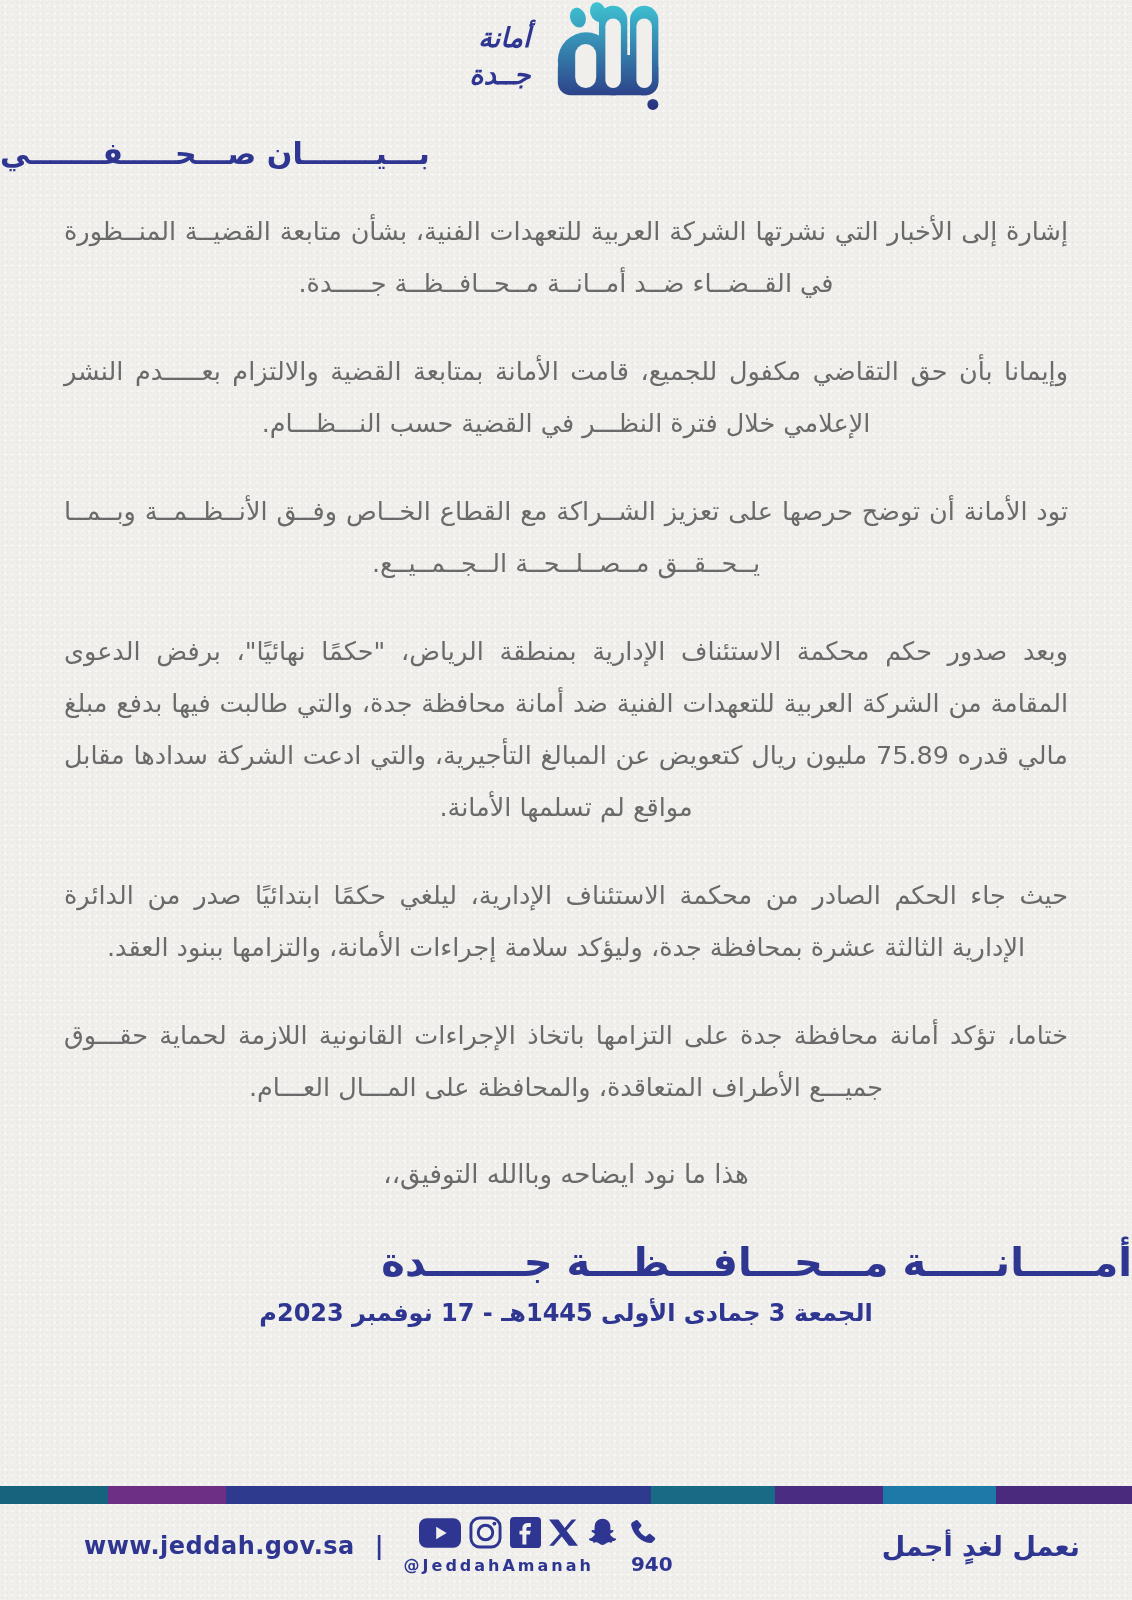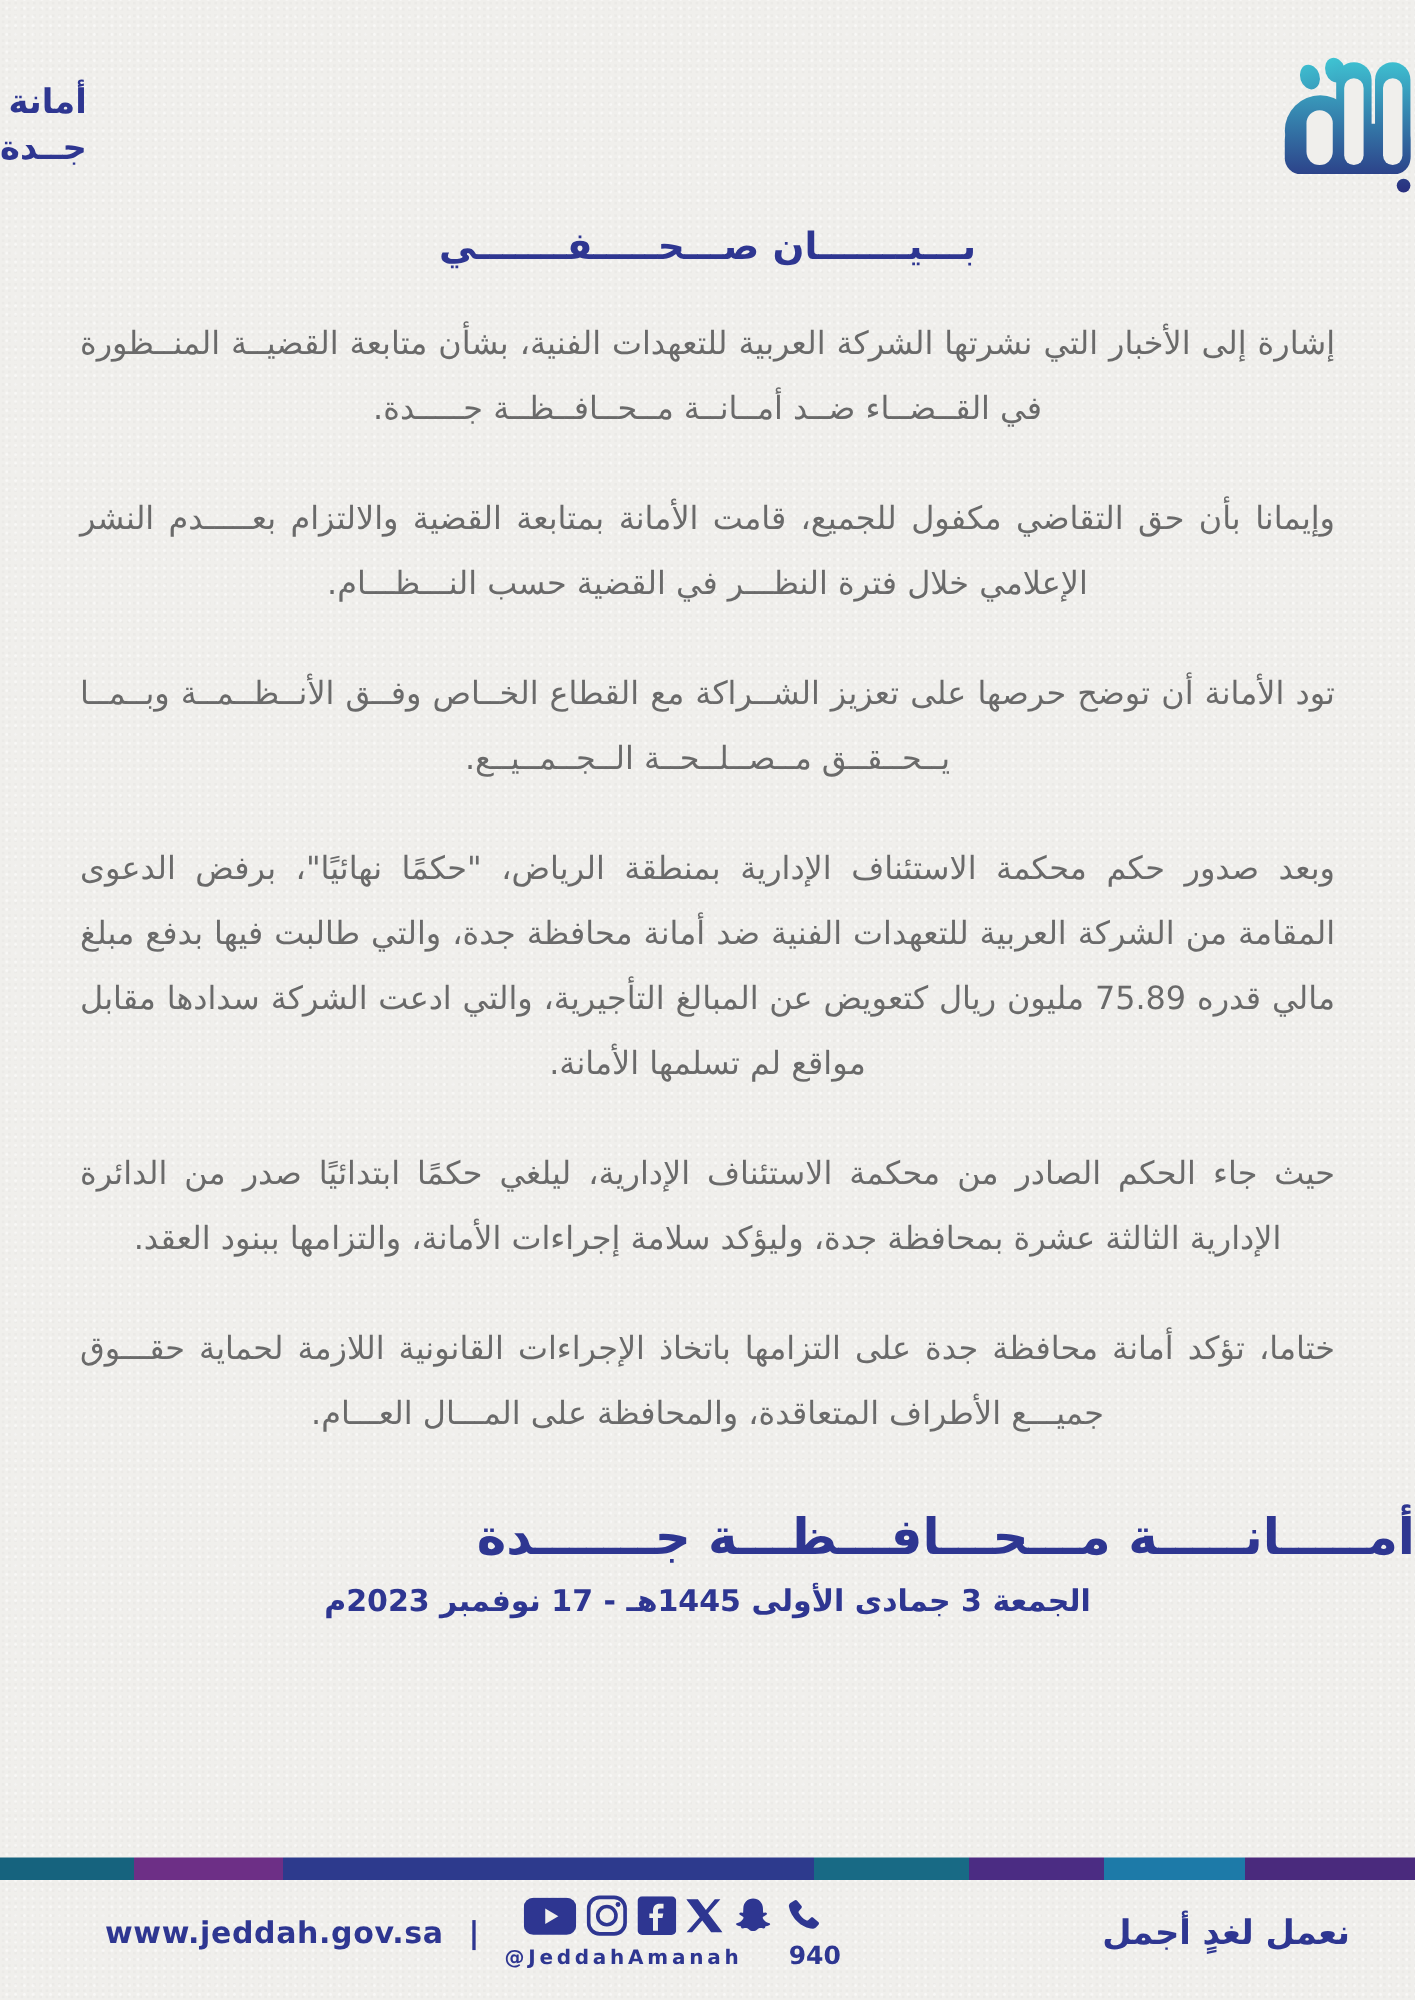--- a/index.html
+++ b/index.html
@@ -14,31 +14,31 @@
     position:relative;overflow:hidden;
     background-color:var(--paper);
     background-image:
       radial-gradient(rgba(0,0,0,0.02) 1px, transparent 1.2px),
       radial-gradient(rgba(255,255,255,0.55) 1px, transparent 1.2px);
     background-size:5px 5px, 7px 7px;
     background-position:0 0, 2px 3px;
     font-family:"DejaVu Sans", sans-serif;
   }
   .logo-row{
-    display:flex;justify-content:space-between;align-items:center;
-    gap:26px;padding-top:44px;direction:ltr;
+    display:flex;justify-content:center;align-items:center;
+    gap:26px;direction:ltr;font-style:italic;
   }
   .wordmark{
     text-align:right;color:var(--navy);
     font-weight:bold;font-size:27px;line-height:37px;
     direction:rtl;
   }
   .logo-mark svg{display:block;}
   .title{
-    text-align:center;color:var(--navy);
+    text-align:left;color:var(--navy);
     font-weight:bold;font-size:30px;
     margin-top:24px;direction:rtl;
   }
   .content{
     margin:34px 64px 0;direction:rtl;
   }
   .content p{
     font-size:25.5px;line-height:52px;color:var(--ink);
     text-align:justify;text-align-last:center;
     margin:0 0 36px;
@@ -114,20 +114,21 @@
 
   <div class="content">
     <p>إشارة إلى الأخبار التي نشرتها الشركة العربية للتعهدات الفنية، بشأن متابعة القضيــة المنــظورة في القــضــاء ضــد أمــانــة مــحــافــظــة جـــــدة.</p>
     <p>وإيمانا بأن حق التقاضي مكفول للجميع، قامت الأمانة بمتابعة القضية والالتزام بعـــــدم النشر الإعلامي خلال فترة النظـــر في القضية حسب النـــظـــام.</p>
     <p>تود الأمانة أن توضح حرصها على تعزيز الشــراكة مع القطاع الخــاص وفــق الأنــظــمــة وبــمــا يــحــقــق مــصــلــحــة الــجــمــيــع.</p>
     <p>وبعد صدور حكم محكمة الاستئناف الإدارية بمنطقة الرياض، "حكمًا نهائيًا"، برفض الدعوى المقامة من الشركة العربية للتعهدات الفنية ضد أمانة محافظة جدة، والتي طالبت فيها بدفع مبلغ مالي قدره 75.89 مليون ريال كتعويض عن المبالغ التأجيرية، والتي ادعت الشركة سدادها مقابل مواقع لم تسلمها الأمانة.</p>
     <p>حيث جاء الحكم الصادر من محكمة الاستئناف الإدارية، ليلغي حكمًا ابتدائيًا صدر من الدائرة الإدارية الثالثة عشرة بمحافظة جدة، وليؤكد سلامة إجراءات الأمانة، والتزامها ببنود العقد.</p>
     <p>ختاما، تؤكد أمانة محافظة جدة على التزامها باتخاذ الإجراءات القانونية اللازمة لحماية حقـــوق جميـــع الأطراف المتعاقدة، والمحافظة على المـــال العـــام.</p>
   </div>
 
+  <div class="closing">هذا ما نود ايضاحه وباالله التوفيق،،</div>
 
   <div class="sig-name">أمـــــانـــــة مـــحـــافـــظـــة جـــــــدة</div>
   <div class="sig-date">الجمعة 3 جمادى الأولى 1445هـ  -  17 نوفمبر 2023م</div>
 
   <div class="footer">
     <div class="footer-bar" style="background: linear-gradient(90deg, rgb(22, 99, 126) 0%, rgb(22, 99, 126) 9.5%, rgb(109, 47, 134) 9.5%, rgb(109, 47, 134) 20%, rgb(45, 58, 141) 20%, rgb(45, 58, 141) 57.5%, rgb(24, 106, 133) 57.5%, rgb(24, 106, 133) 68.5%, rgb(75, 44, 131) 68.5%, rgb(75, 44, 131) 78%, rgb(29, 122, 168) 78%, rgb(29, 122, 168) 88%, rgb(74, 42, 125) 88%, rgb(74, 42, 125) 100%);"></div>
     <div class="footer-row">
       <div class="footer-left">
         <span class="website">www.jeddah.gov.sa</span>
         <span class="sep">|</span>

